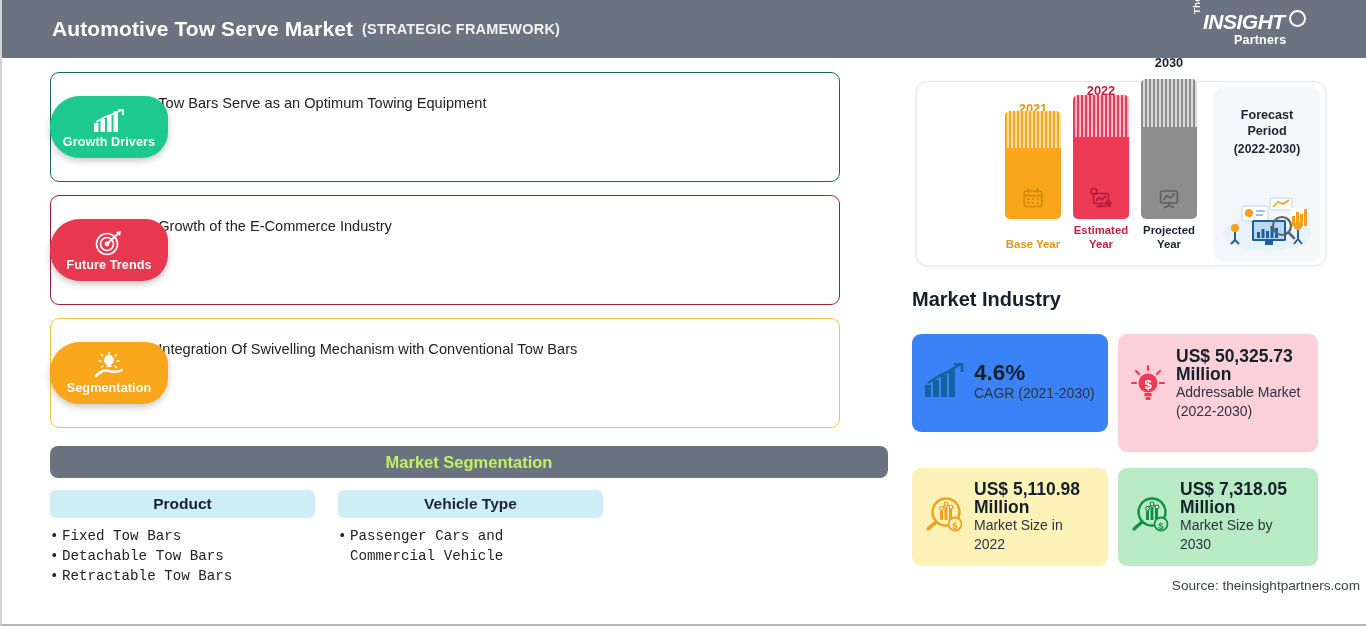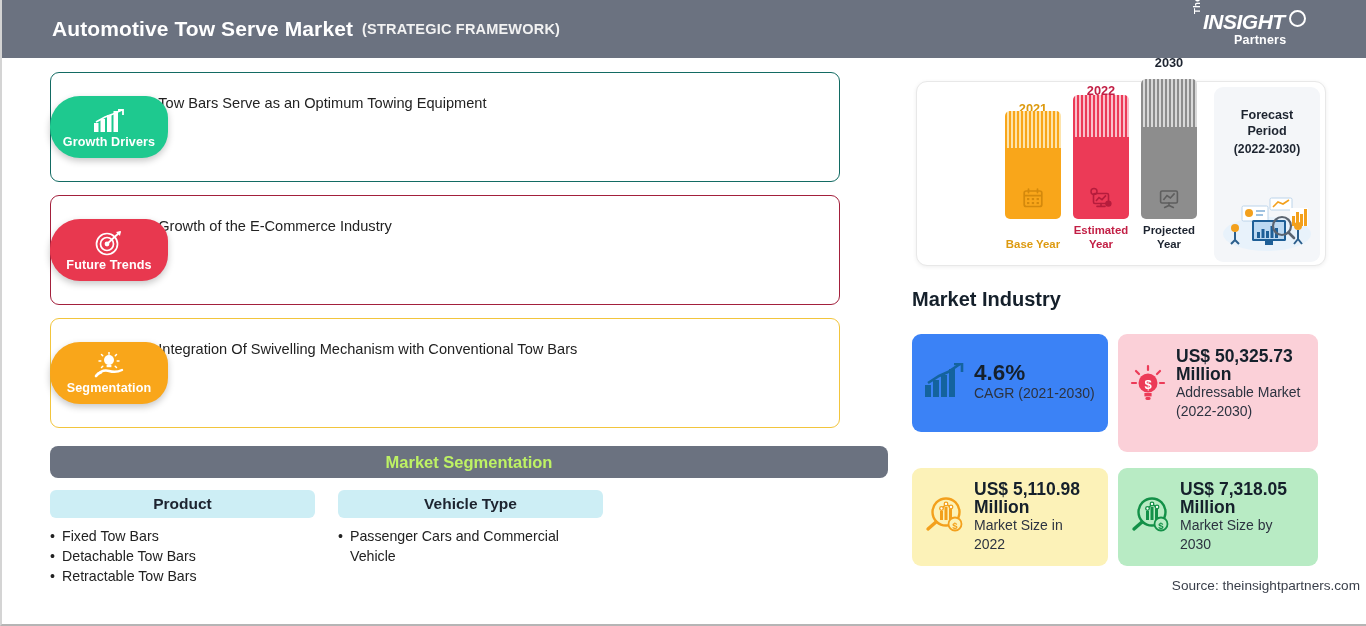--- a/index.html
+++ b/index.html
@@ -127,21 +127,21 @@
     display: flex; align-items: center; justify-content: center;
   }
   .seg-col { position: absolute; top: 432px; }
   .seg-pill {
     height: 28px;
     background: #cdeef5;
     border-radius: 6px;
     display: flex; align-items: center; justify-content: center;
     font-size: 15.5px; font-weight: bold; color: #1d2430;
   }
-  .seg-list { margin-top: 8px; list-style: none; }
+  .seg-list { margin-top: 8px; list-style: none; font-family: Liberation Mono, monospace; }
   .seg-list li {
     font-size: 14.2px; color: #222;
     line-height: 20px;
     padding-left: 12px;
     position: relative;
   }
   .seg-list li::before {
     content: "\2022";
     position: absolute; left: 0; top: 0;
   }

